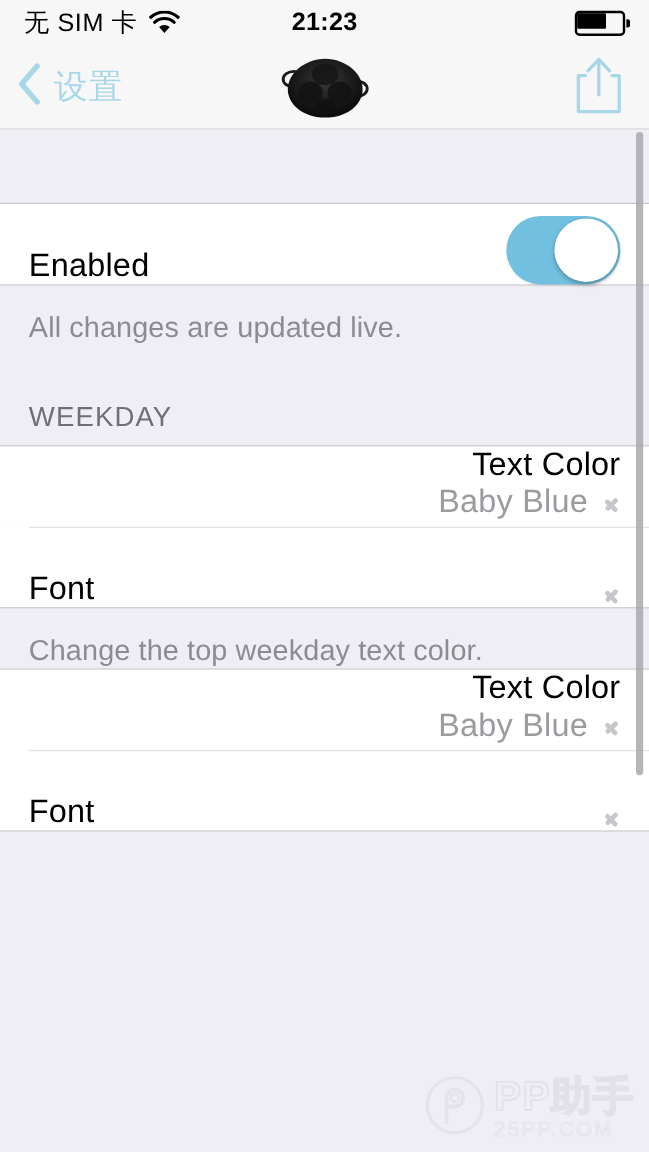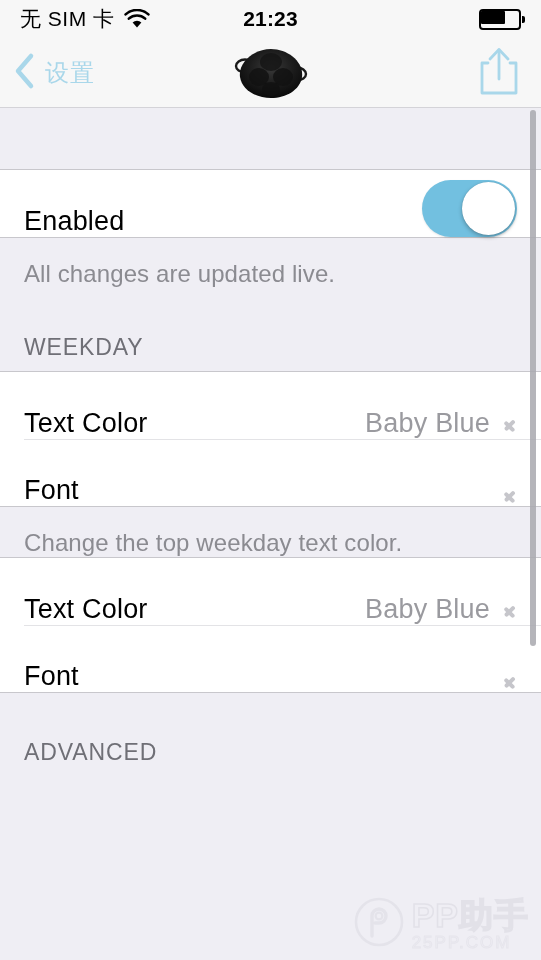--- a/index.html
+++ b/index.html
@@ -44,21 +44,21 @@
     position:absolute; top:38px; left:0; width:541px; height:70px;
     background:#f7f7f7;
     border-bottom:1px solid #d4d3d8;
     display:flex; align-items:center;
   }
   .nav-back {
     display:flex; align-items:center; gap:9px;
     padding-left:12px; cursor:pointer;
   }
   .nav-back-label {
-    font-size:24px; color:#a9d7ea; letter-spacing:1px;
+    font-size:28px; color:#a9d7ea; letter-spacing:1px;
   }
   .nav-title-icon {
     position:absolute; left:0; width:541px;
     display:flex; justify-content:center; align-items:center;
     pointer-events:none;
   }
   .nav-share { position:absolute; right:20px; top:0; height:70px; display:flex; align-items:center; cursor:pointer; }
 
   
   .table { position:absolute; top:108px; left:0; width:541px; height:852px; overflow:hidden; }
@@ -82,21 +82,21 @@
   .chevron {
     width:13px; height:22px; position:relative; flex:none;
   }
   .chevron::before, .chevron::after {
     content:""; position:absolute; left:1px; width:13px; height:3.5px;
     background:#c6c6cb; border-radius:2px;
   }
   .chevron::before { top:7px; transform:rotate(45deg); transform-origin:left center; }
   .chevron::after  { top:15px; transform:rotate(-45deg); transform-origin:left center; }
 
-  .group-top { border-top:1px solid #c8c7cc; }
+  .group-top { border-top:1px solid #c8c7cc;flex-direction:column; }
   .group-bottom { border-bottom:1px solid #c8c7cc; }
 
   
   .footer-text {
     background:#efeef4;
     padding:22px 24px 0 24px;
     font-size:24px; color:#8b8b91; letter-spacing:0.1px;
   }
   .section-header {
     background:#efeef4;
@@ -253,21 +253,20 @@
     </div>
     <div class="cell group-bottom">
       <span class="cell-title">Font</span>
       <span class="cell-right">
         <span class="cell-value"></span>
         <span class="chevron"></span>
       </span>
     </div>
 
 
-    <div class="section-header">ADVANCED</div>
 
     <div class="scroll-indicator"></div>
   </div>
 
   <div class="watermark">
     <span>
       <svg width="52" height="52" viewBox="0 0 52 52">
         <circle cx="26" cy="26" r="23" fill="none" stroke="#e4e3ea" stroke-width="2.6"></circle>
         <path d="M19 40 L19 20 a7 7 0 0 1 7 -7 a7 7 0 0 1 0 14 L22 27" fill="none" stroke="#e4e3ea" stroke-width="3.4" stroke-linecap="round" stroke-linejoin="round"></path>
         <circle cx="26" cy="20" r="3.4" fill="none" stroke="#e4e3ea" stroke-width="2.2"></circle>

